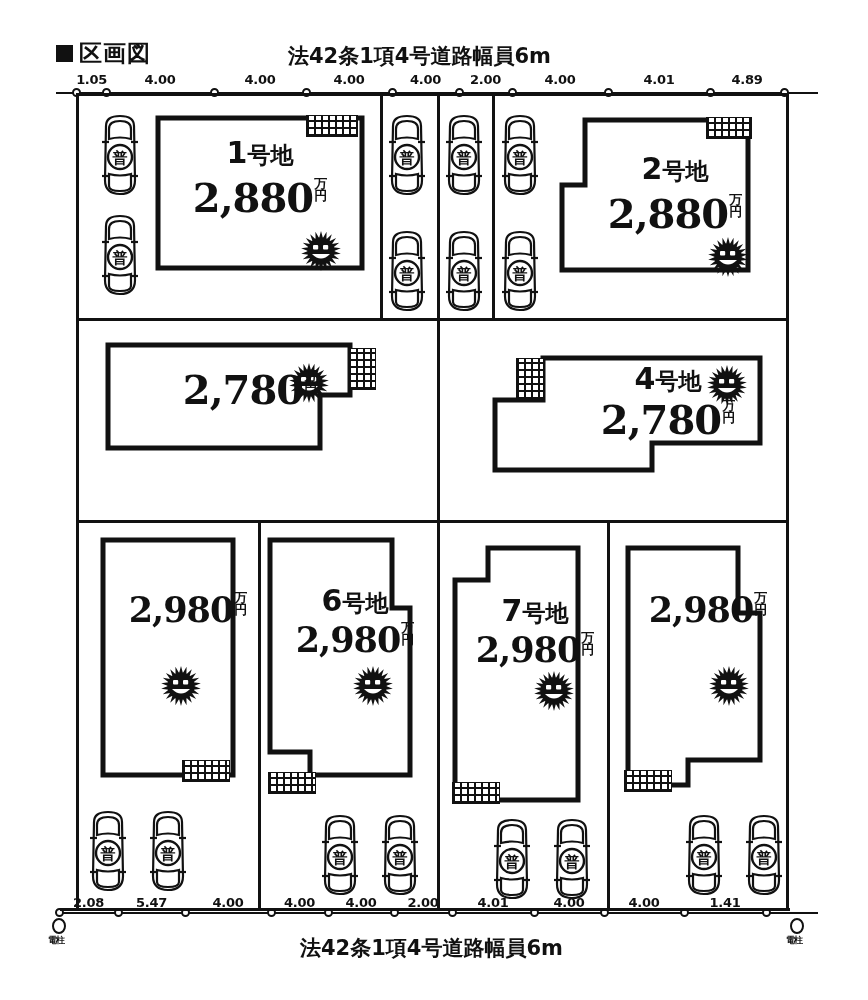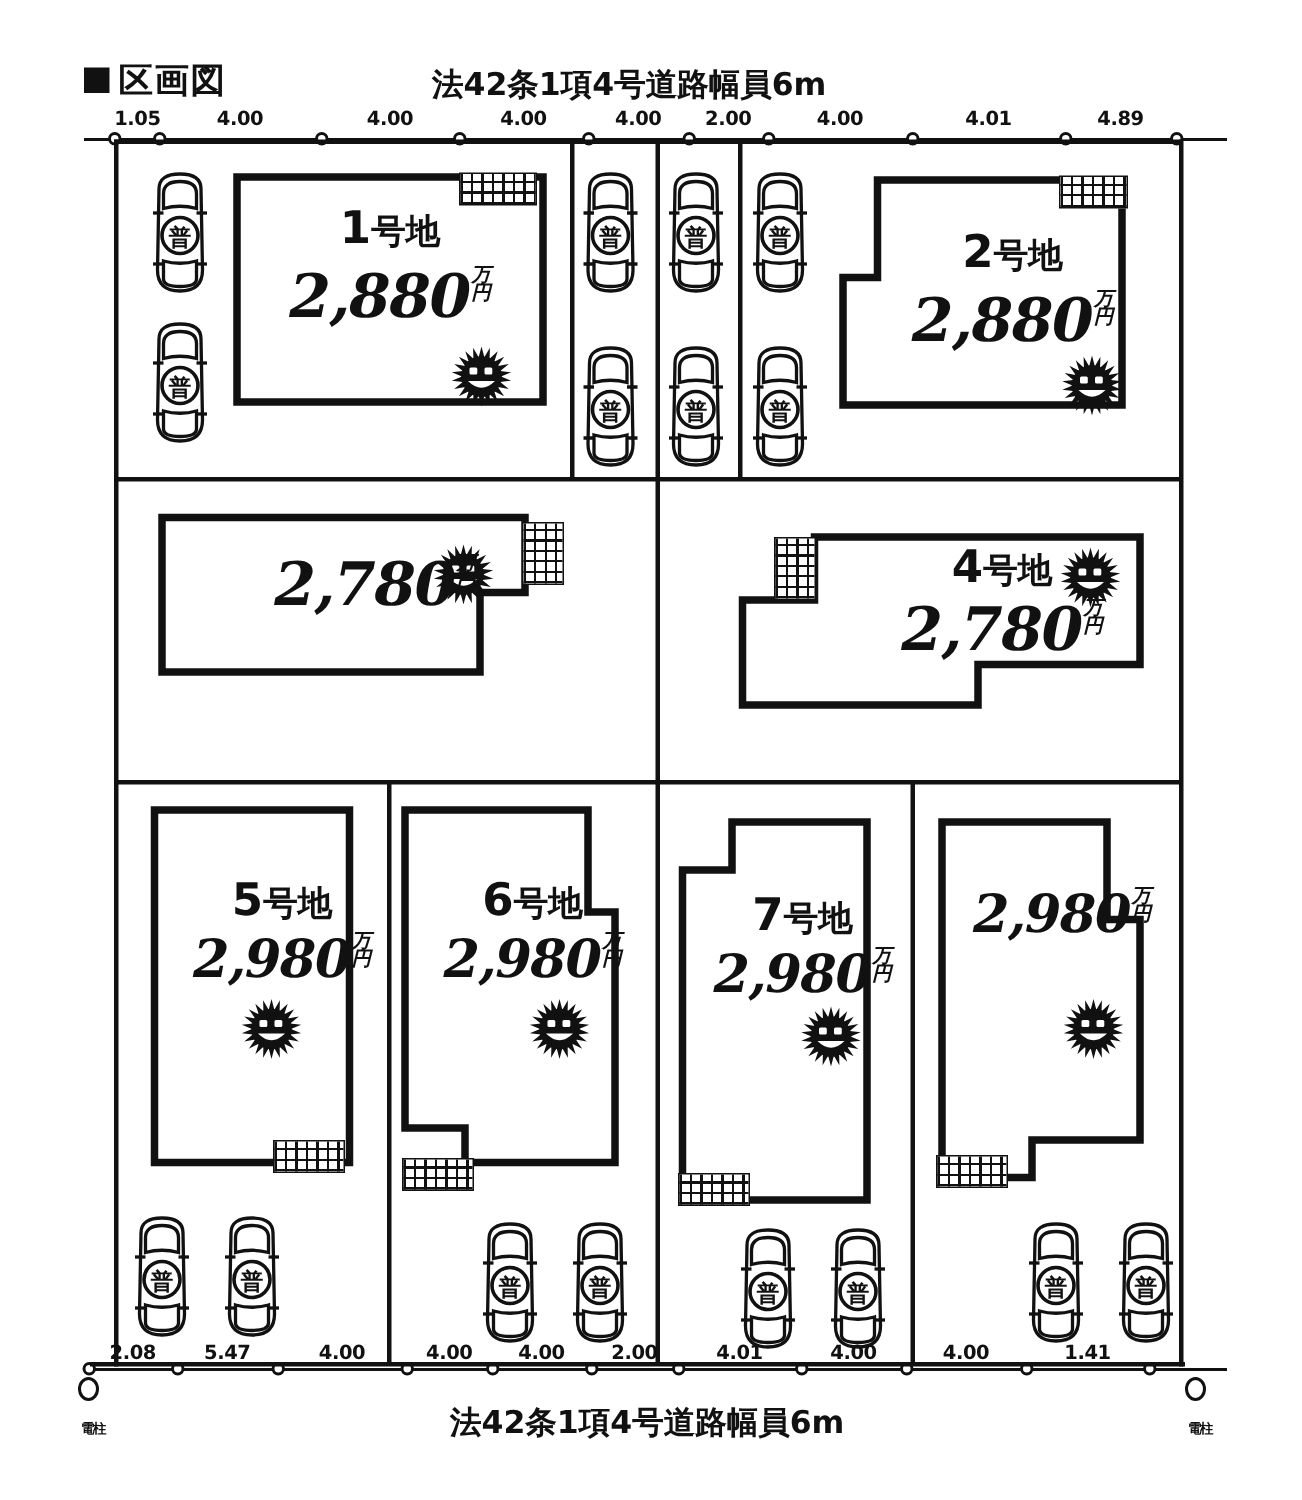--- a/index.html
+++ b/index.html
@@ -41,41 +41,40 @@
     position:absolute;font-size:13px;font-weight:bold;
     letter-spacing:-.3px;white-space:nowrap;
     font-family:"DejaVu Sans","Liberation Sans",sans-serif;
   }
   .pole{position:absolute;}
   .pole .ring{
     width:14px;height:16px;border:2.6px solid #111;border-radius:50%;
     box-sizing:border-box;background:#fff;
   }
   .pole .plabel{
-    font-size:9px;font-weight:bold;margin-top:12px;text-align:right;
+    font-size:9px;font-weight:bold;margin-top:0;text-align:left;
     letter-spacing:-1px;width:22px;margin-left:-4px;
   }
 
   
   .site-line{position:absolute;background:#111;}
 
   .plot-txt{
     position:absolute;text-align:center;white-space:nowrap;
     pointer-events:none;
   }
   .plot-no{
     font-weight:bold;font-size:26px;letter-spacing:0px;line-height:1;
   }
   .plot-no .num{font-size:30px;}
   .plot-no .sub{font-size:23px;margin-top:36px;}
   .price{
     font-family:"DejaVu Serif","Liberation Serif",serif;
     font-weight:bold;line-height:1;
     display:inline-block;
-    font-style:italic;
   }
   .price .big{font-size:40px;letter-spacing:-1px;}
   .price .yen{
     font-size:13px;display:inline-block;vertical-align:top;
     line-height:.95;text-align:left;font-family:"DejaVu Sans",sans-serif;
     font-weight:bold;margin-left:1px;
   }
   .price-sm .big{font-size:35px;}
 
   
@@ -515,23 +514,20 @@
   <div class="plot-txt" style="left:568px;top:364px;width:200px;">
     <div class="plot-no">
       <span class="num">4</span><span class="sub">号地</span>
     </div>
     <div class="price" style="margin-top:6px;">
       <span class="big">2,780</span><span class="yen"><span>万</span><br><span>円</span></span>
     </div>
   </div>
 
   <div class="plot-txt price-sm" style="left:108px;top:586px;width:160px;">
-    <div class="plot-no">
-      <span class="num">5</span><span class="sub">号地</span>
-    </div>
     <div class="price" style="margin-top:6px;">
       <span class="big">2,980</span><span class="yen"><span>万</span><br><span>円</span></span>
     </div>
   </div>
 
   <div class="plot-txt price-sm" style="left:275px;top:586px;width:160px;">
     <div class="plot-no">
       <span class="num">6</span><span class="sub">号地</span>
     </div>
     <div class="price" style="margin-top:6px;">

